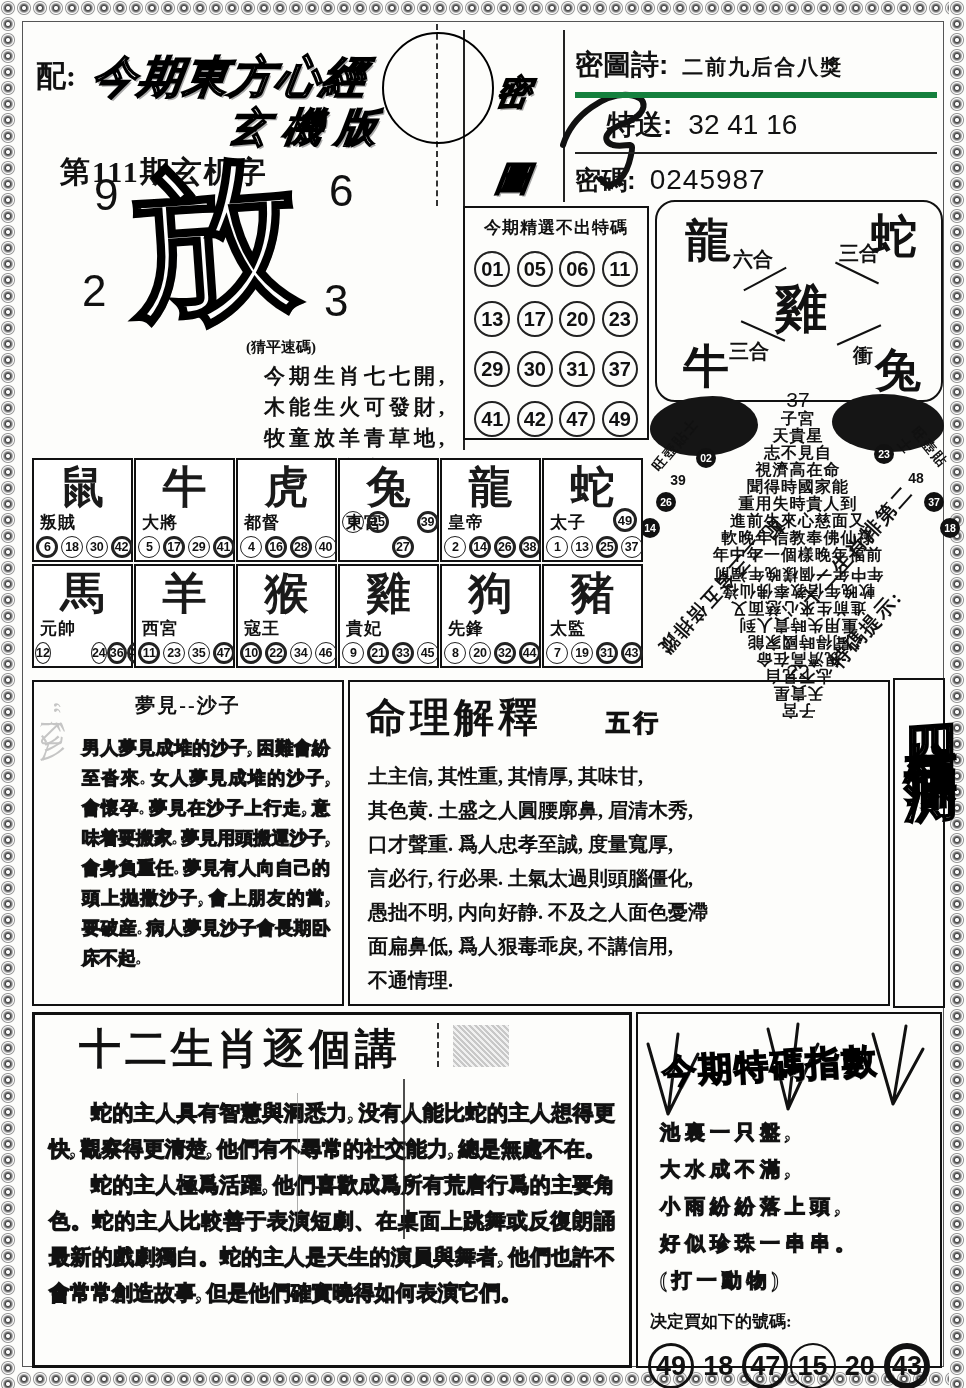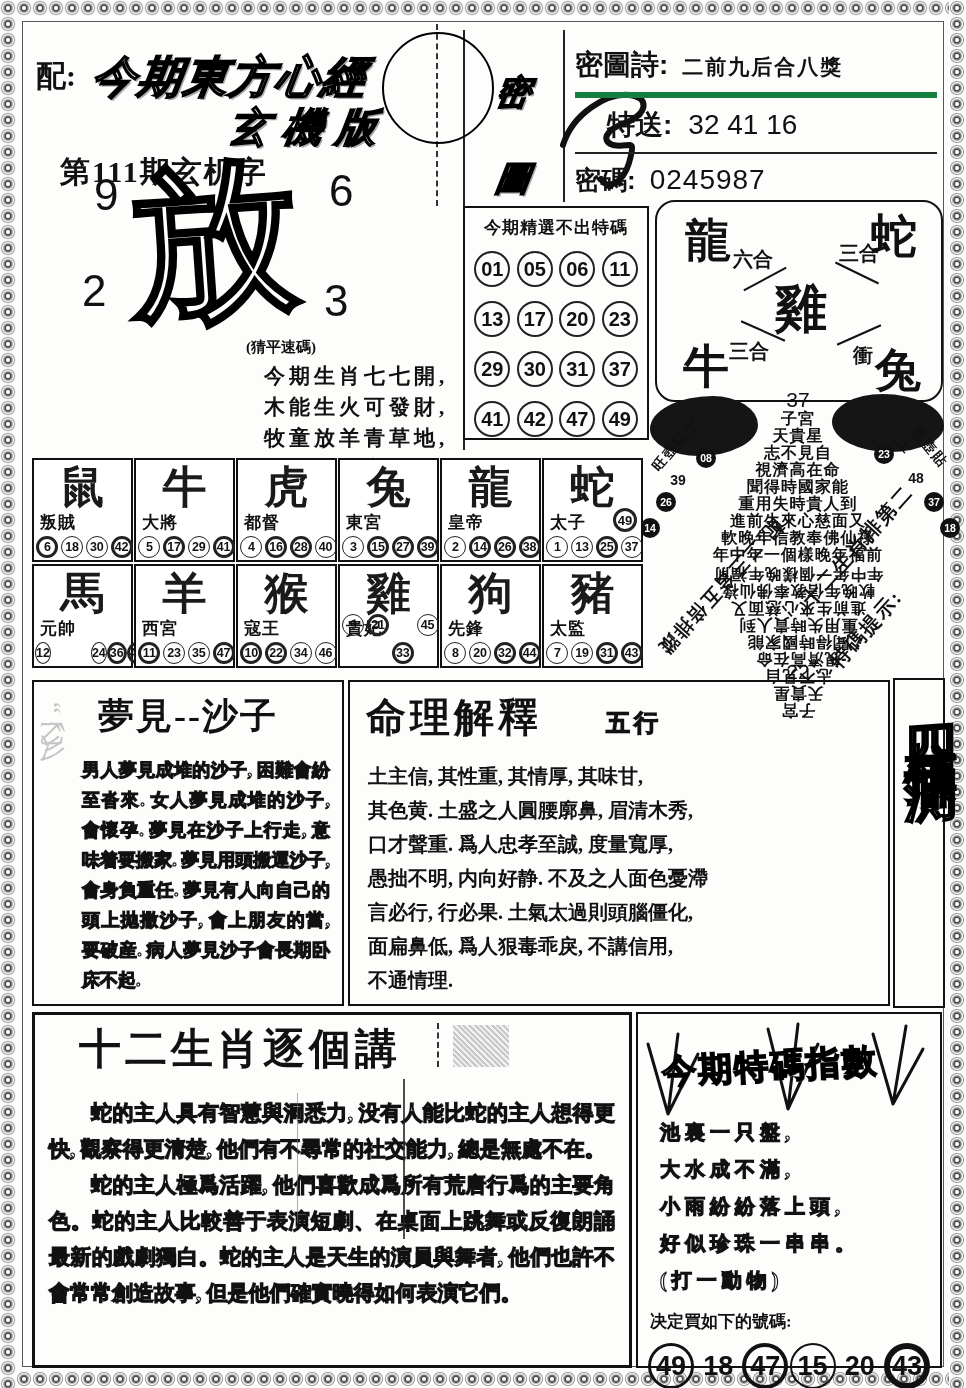--- a/index.html
+++ b/index.html
@@ -175,21 +175,21 @@
         <div class="dline brush">重用失時貴人到</div>
         <div class="dline brush">進前生來心慈面又</div>
         <div class="dline brush">軟晚年信教奉佛仙祿</div>
         <div class="dline brush">年中年一個樣晚年福前</div>
       </div>
     <div class="abs sans" style="left:0; top:272px; width:300px; text-align:center; font-size:21px;">22</div>
 
     <span class="abs brush" style="left:-4px; top:48px; font-size:14px; transform:rotate(-50deg); letter-spacing:2px;">旺壺貼士</span>
     <span class="abs brush" style="left:250px; top:48px; font-size:14px; transform:rotate(50deg); letter-spacing:2px;">旺壺貼士</span>
     <div id="balls-left">
-        <span class="ball" style="position: absolute; left: 48px; top: 60px;">08</span>
+        <span class="ball" style="position: absolute; left: 48px; top: 60px;">02</span>
         <span class="ball plain" style="position: absolute; left: 20px; top: 82px;">39</span>
         <span class="ball" style="position: absolute; left: 8px; top: 104px;">26</span>
         <span class="ball" style="position: absolute; left: -8px; top: 130px;">14</span>
       </div>
     <div id="balls-right">
         <span class="ball" style="position: absolute; left: 226px; top: 56px;">23</span>
         <span class="ball plain" style="position: absolute; left: 258px; top: 80px;">48</span>
         <span class="ball" style="position: absolute; left: 276px; top: 104px;">37</span>
         <span class="ball" style="position: absolute; left: 292px; top: 130px;">18</span>
       </div>
@@ -229,21 +229,21 @@
           <span class="num-circle" style="border-width: 3px;">28</span>
           <span class="num-circle" style="border-width: 1.5px;">40</span>
         </div>
       </div>
       <div class="cell">
         <div class="animal brush">兔</div>
         <div class="ctitle">東宮</div>
         <div class="nums">
           <span class="num-circle" style="border-width: 1.5px;">3</span>
           <span class="num-circle" style="border-width: 3px;">15</span>
-          <span class="num-circle" style="border-width: 3px;">27</span>
+          <span class="num-circle" style="border-width: 3px; margin-top: 25px;">27</span>
           <span class="num-circle" style="border-width: 3px;">39</span>
         </div>
       </div>
       <div class="cell">
         <div class="animal brush">龍</div>
         <div class="ctitle">皇帝</div>
         <div class="nums">
           <span class="num-circle" style="border-width: 1.5px;">2</span>
           <span class="num-circle" style="border-width: 3px;">14</span>
           <span class="num-circle" style="border-width: 3px;">26</span>
@@ -290,21 +290,21 @@
           <span class="num-circle" style="border-width: 1.5px;">34</span>
           <span class="num-circle" style="border-width: 1.5px;">46</span>
         </div>
       </div>
       <div class="cell">
         <div class="animal brush">雞</div>
         <div class="ctitle">貴妃</div>
         <div class="nums">
           <span class="num-circle" style="border-width: 1.5px;">9</span>
           <span class="num-circle" style="border-width: 3px;">21</span>
-          <span class="num-circle" style="border-width: 3px; margin-top: 28px;">33</span>
+          <span class="num-circle" style="border-width: 3px;">33</span>
           <span class="num-circle" style="border-width: 1.5px;">45</span>
         </div>
       </div>
       <div class="cell">
         <div class="animal brush">狗</div>
         <div class="ctitle">先鋒</div>
         <div class="nums">
           <span class="num-circle" style="border-width: 1.5px;">8</span>
           <span class="num-circle" style="border-width: 1.5px;">20</span>
           <span class="num-circle" style="border-width: 3px;">32</span>
@@ -317,34 +317,34 @@
         <div class="nums">
           <span class="num-circle" style="border-width: 1.5px;">7</span>
           <span class="num-circle" style="border-width: 1.5px;">19</span>
           <span class="num-circle" style="border-width: 3px;">31</span>
           <span class="num-circle" style="border-width: 3px;">43</span>
         </div>
       </div>
     </div>
 
   <div class="abs" style="left:32px; top:680px; width:312px; height:326px; border:2px solid #111;">
-    <div style="text-align:center; font-size:36px; font-weight:bold; margin-top:10px; letter-spacing:2px;">夢見--沙子</div>
+    <div style="text-align:center; font-size:20px; font-weight:bold; margin-top:10px; letter-spacing:2px;">夢見--沙子</div>
     <div class="outline" style="font-size:18px; line-height:30px; font-weight:bold; padding:14px 12px 0 48px; text-align:justify;">男人夢見成堆的沙子, 困難會紛至沓來. 女人夢見成堆的沙子, 會懷孕. 夢見在沙子上行走, 意味着要搬家. 夢見用頭搬運沙子, 會身負重任. 夢見有人向自己的頭上抛撒沙子, 會上朋友的當, 要破産. 病人夢見沙子會長期卧床不起.</div>
     <div class="abs" style="left:6px; top:20px; width:30px; height:280px; color:#999; font-size:26px; writing-mode:vertical-rl; opacity:.55;">〝乙“冫｛彡</div>
   </div>
 
   <div class="abs" style="left:348px; top:680px; width:542px; height:326px; border:2px solid #111;">
     <span style="font-size:40px; font-weight:900; font-family:'Liberation Sans',sans-serif; letter-spacing:4px; margin:8px 0 0 16px; display:inline-block;">命理解釋</span>
     <span class="outline" style="font-size:24px; font-weight:bold; margin-left:60px; letter-spacing:4px;">五行</span>
     <div id="numerology-lines" class="bodytext" style="padding:14px 10px 0 18px;">
         <div>土主信,  其性重,  其情厚,  其味甘,</div>
         <div>其色黄.  土盛之人圓腰廓鼻,  眉清木秀,</div>
         <div>口才聲重.  爲人忠孝至誠,  度量寬厚,</div>
+        <div>言必行,  行必果.  土氣太過則頭腦僵化,</div>
         <div>愚拙不明,  内向好静.  不及之人面色憂滯</div>
-        <div>言必行,  行必果.  土氣太過則頭腦僵化,</div>
         <div>面扁鼻低,  爲人狠毒乖戾,  不講信用,</div>
         <div>不通情理.</div>
       </div>
   </div>
 
   <div class="abs" style="left:893px; top:678px; width:52px; height:330px; border:2px solid #111;">
     <div class="outline-heavy" style="writing-mode:vertical-rl; font-size:52px; font-weight:900; letter-spacing:14px; margin:6px auto 0 auto; transform:skewY(-4deg); -webkit-text-stroke:2px #000;">四柱預測</div>
   </div>
 
   <div class="abs" style="left:32px; top:1012px; width:600px; height:356px; border:3px solid #111;">

